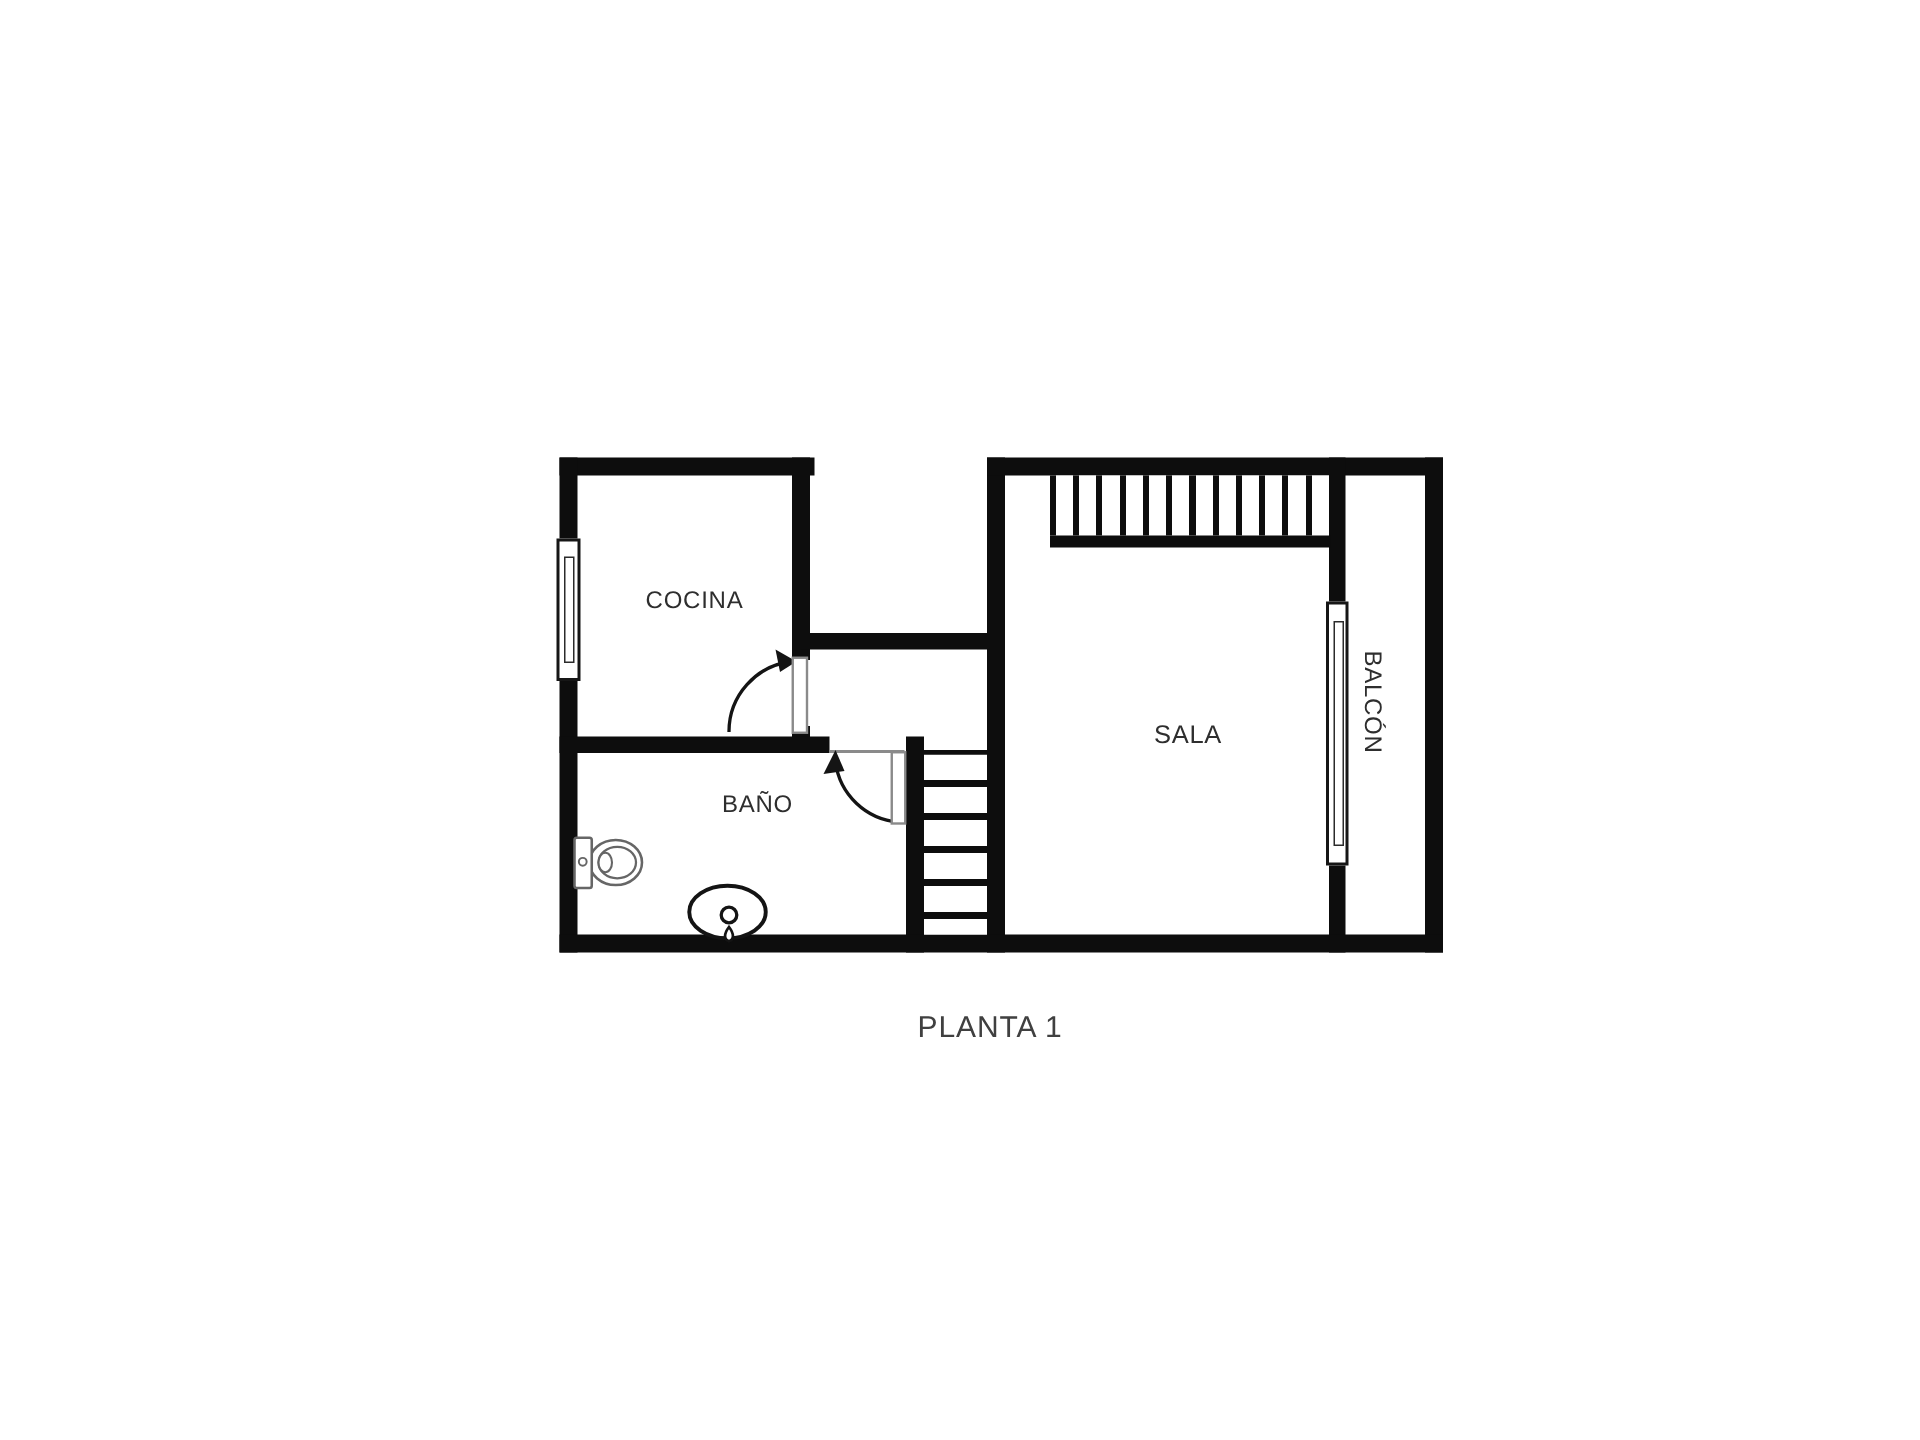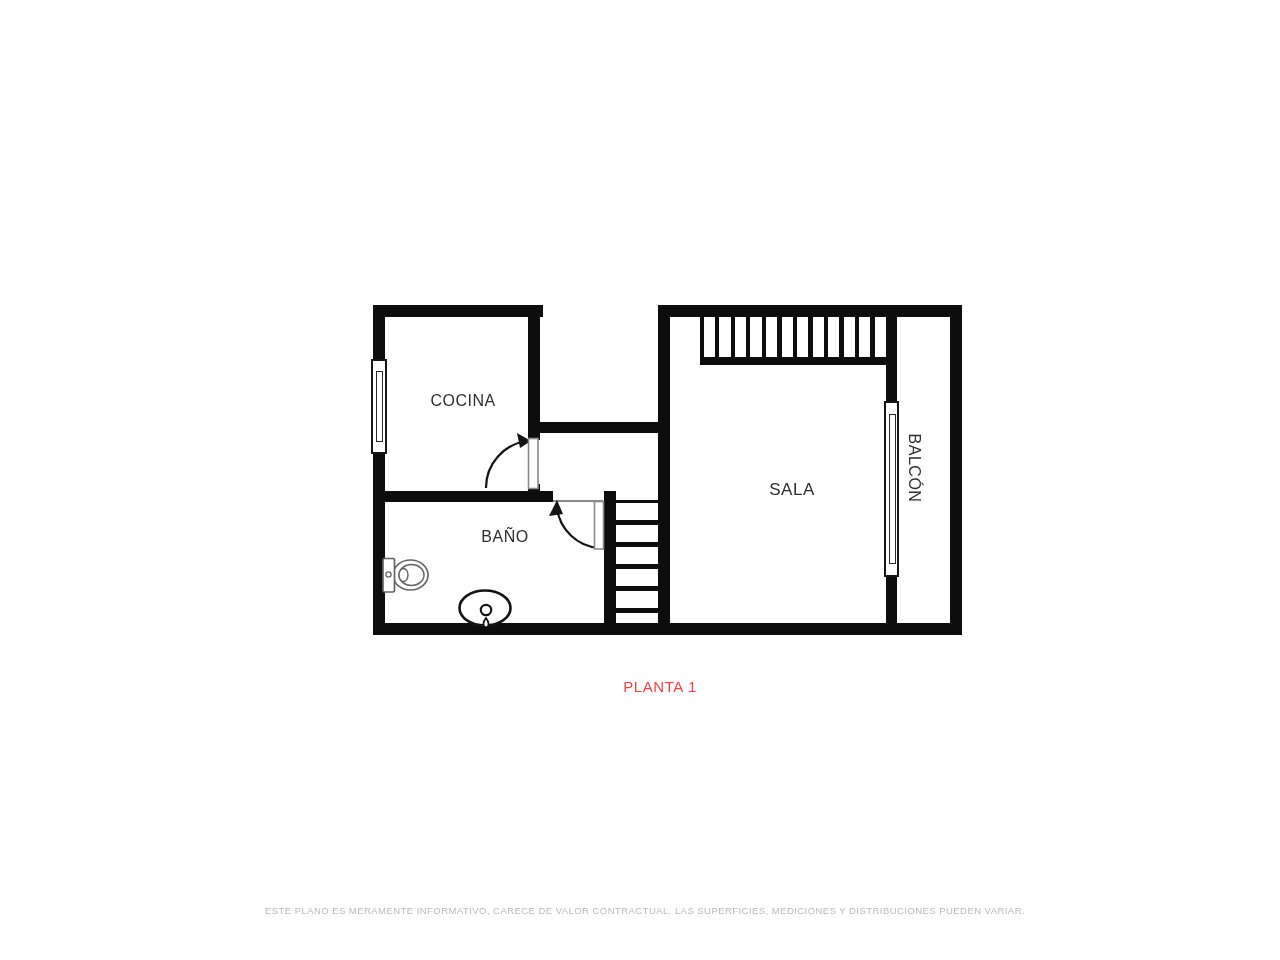--- a/index.html
+++ b/index.html
@@ -8,21 +8,21 @@
   .wall{position:absolute;background:#0d0d0d;}
   .thinline{position:absolute;background:#0d0d0d;}
   .window-outer{position:absolute;background:#ffffff;border:2px solid #161616;box-sizing:border-box;}
   .window-glass{position:absolute;background:#ffffff;border:1.5px solid #2b2b2b;box-sizing:border-box;}
   .stairs-h{position:absolute;background:repeating-linear-gradient(90deg,#0d0d0d 0 4px,#ffffff 4px 15.5px);}
   .stairs-v{position:absolute;background:repeating-linear-gradient(180deg,#ffffff 0 17px,#0d0d0d 17px 22px);}
   .room-label{position:absolute;transform:translate(-50%,-50%);font-size:16px;letter-spacing:.5px;
               color:#2e2e2e;white-space:nowrap;}
   .room-label.big{font-size:17px;}
   .room-label.vertical{transform:translate(-50%,-50%) rotate(90deg);}
-  .plan-title{position:absolute;transform:translate(-50%,-50%);font-size:15px;color:#ef4444;
+  .plan-title{position:absolute;transform:translate(-50%,-50%);font-size:20px;color:#404040;
               letter-spacing:.6px;white-space:nowrap;}
   .disclaimer{position:absolute;transform:translate(-50%,-50%);font-size:9.5px;color:#b9b9b9;
               letter-spacing:.45px;white-space:nowrap;}
   svg{position:absolute;overflow:visible;}
 </style>
 </head>
 <body>
 
 <div class="canvas">
 
@@ -79,15 +79,14 @@
     <path d="M 486 618 C 482.5 622.5 482.5 626.5 486 627.5 C 489.5 626.5 489.5 622.5 486 618 Z" fill="#ffffff" stroke="#141414" stroke-width="1.8"></path>
   </svg>
 
   <div class="room-label" style="left:463px;top:401px;">COCINA</div>
   <div class="room-label" style="left:460px;top:537px;margin-left:45px;">BAÑO</div>
   <div class="room-label big" style="left:780px;top:490px;margin-left:12px;">SALA</div>
   <div class="room-label vertical" style="left:914px;top:468px;">BALCÓN</div>
 
   <div class="plan-title" style="left:660px;top:686px;">PLANTA 1</div>
 
-  <div class="disclaimer" style="left:645px;top:910px;">ESTE PLANO ES MERAMENTE INFORMATIVO, CARECE DE VALOR CONTRACTUAL. LAS SUPERFICIES, MEDICIONES Y DISTRIBUCIONES PUEDEN VARIAR.</div>
 
 </div>
 
 </body></html>

